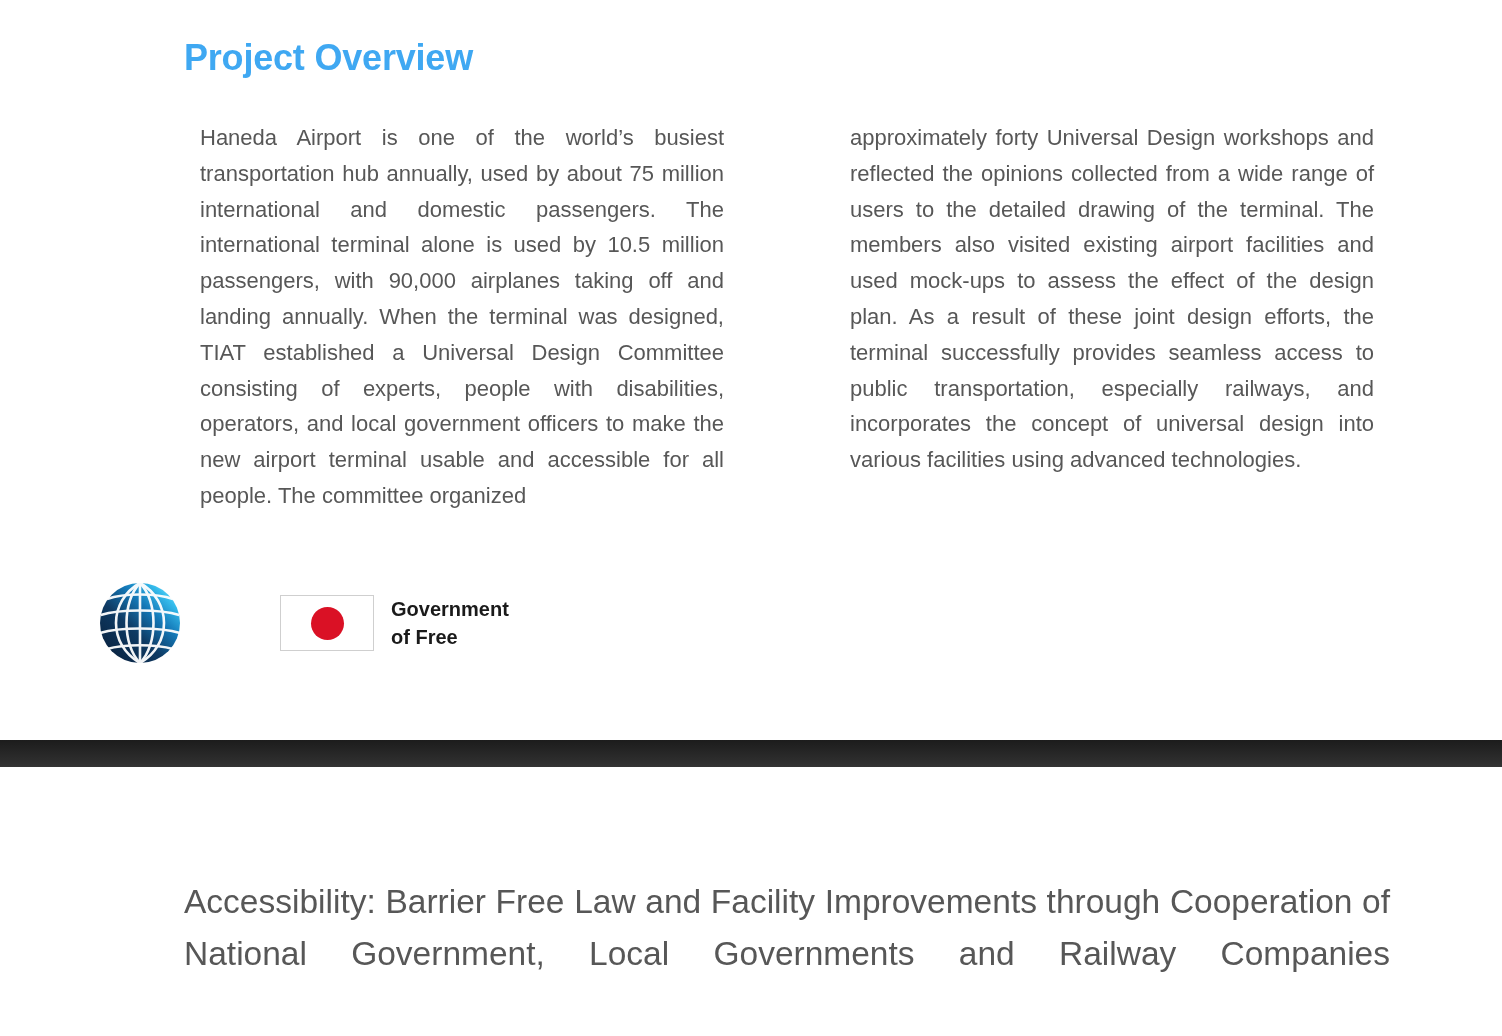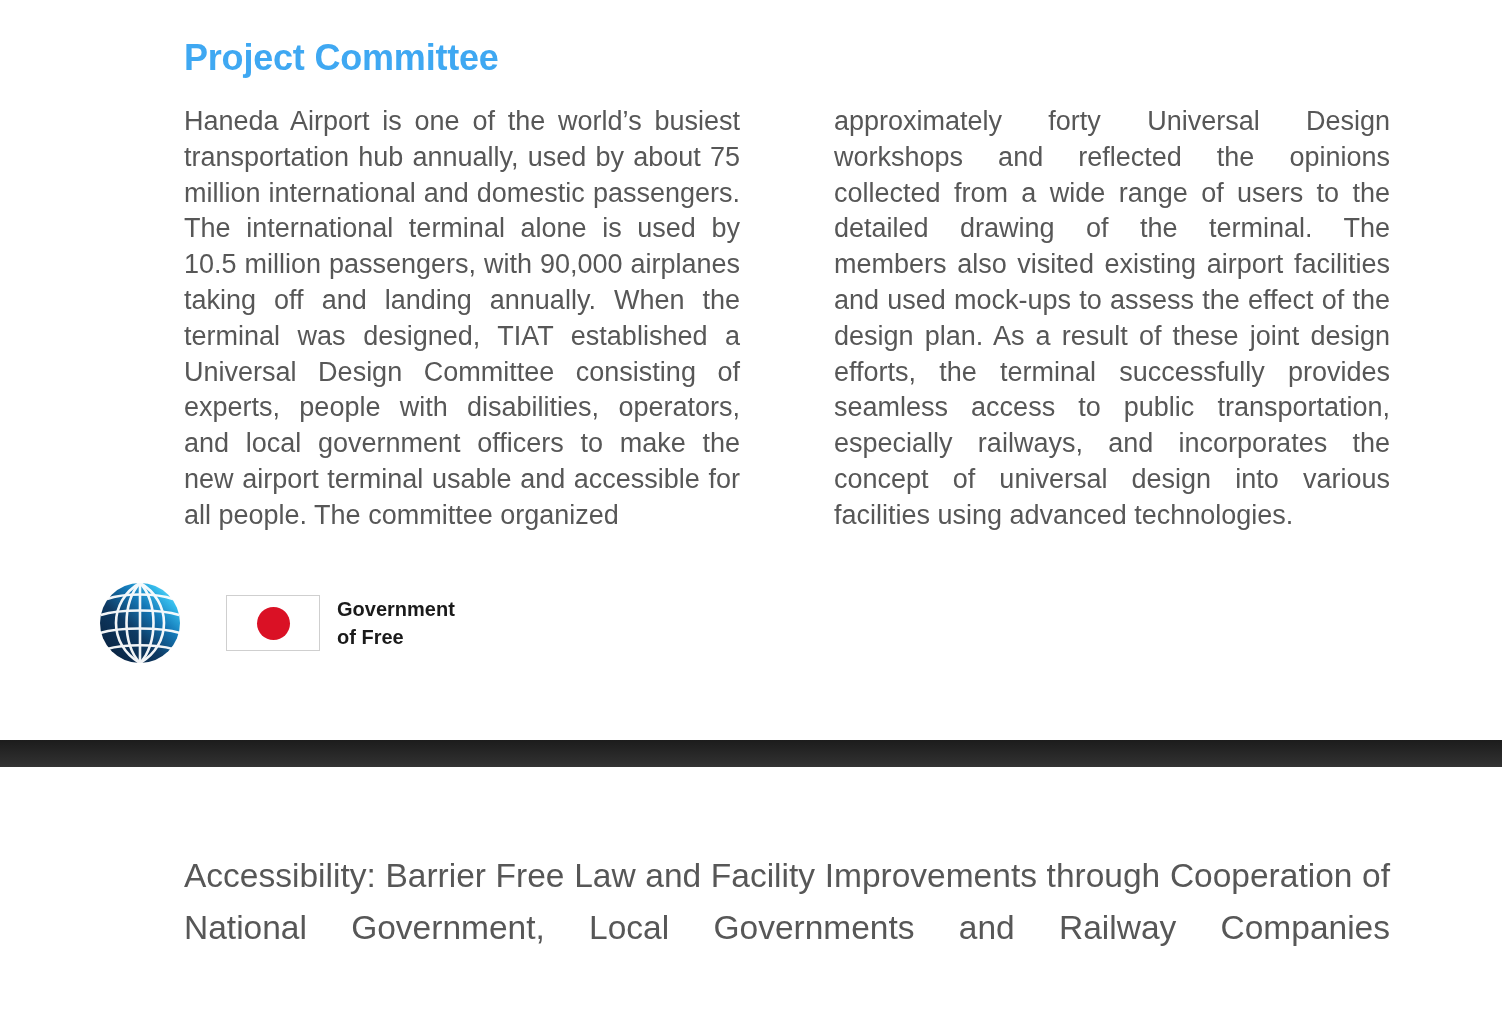--- a/index.html
+++ b/index.html
@@ -35,22 +35,22 @@
     left: 184px;
     top: 104px;
     width: 1206px;
     display: flex;
     justify-content: space-between;
   }
   .col {
     width: 556px;
   }
   .col p {
-    margin: 0;
-    font-size: 27px;
+    margin: 16px;
+    font-size: 22px;
     line-height: 35.8px;
     color: #575757;
     text-align: justify;
     text-justify: inter-word;
     hyphens: none;
   }
 
   
   .logo-strip {
     position: absolute;
@@ -90,21 +90,21 @@
     color: #2FA3DE;
     letter-spacing: -0.2px;
     line-height: 23px;
     margin-top: 2px;
     white-space: nowrap;
   }
 
   .japan-logo {
     display: flex;
     align-items: flex-start;
-    margin-left: 42px;
+    margin-left: 96px;
   }
   .jp-flag {
     width: 92px;
     height: 54px;
     border: 1px solid #cfcfcf;
     background: #ffffff;
     display: flex;
     align-items: center;
     justify-content: center;
     flex: 0 0 auto;
@@ -131,38 +131,38 @@
     top: 740px;
     width: 1502px;
     height: 27px;
     background: linear-gradient(180deg, #1c1c1c 0%, #262626 45%, #2e2e2e 80%, #343434 100%);
   }
 
   
   .bottom-heading {
     position: absolute;
     left: 184px;
-    top: 850px;
+    top: 876px;
     width: 1206px;
     font-size: 33.5px;
     line-height: 52px;
     color: #575757;
     text-align: justify;
     text-justify: inter-word;
   }
   .bottom-heading::after {
     content: "";
     display: inline-block;
     width: 100%;
   }
 </style>
 </head>
 <body>
 
-<div class="page-title">Project Committee</div>
+<div class="page-title">Project Overview</div>
 
 <div class="columns">
   <div class="col">
     <p>Haneda Airport is one of the world’s busiest transportation hub annually, used by about 75 million international and domestic passengers. The international terminal alone is used by 10.5 million passengers, with 90,000 airplanes taking off and landing annually. When the terminal was designed, TIAT established a Universal Design Committee consisting of experts, people with disabilities, operators, and local government officers to make the new airport terminal usable and accessible for all people. The committee organized</p>
   </div>
   <div class="col">
     <p>approximately forty Universal Design workshops and reflected the opinions collected from a wide range of users to the detailed drawing of the terminal. The members also visited existing airport facilities and used mock-ups to assess the effect of the design plan. As a result of these joint design efforts, the terminal successfully provides seamless access to public transportation, especially railways, and incorporates the concept of universal design into various facilities using advanced technologies.</p>
   </div>
 </div>
 

